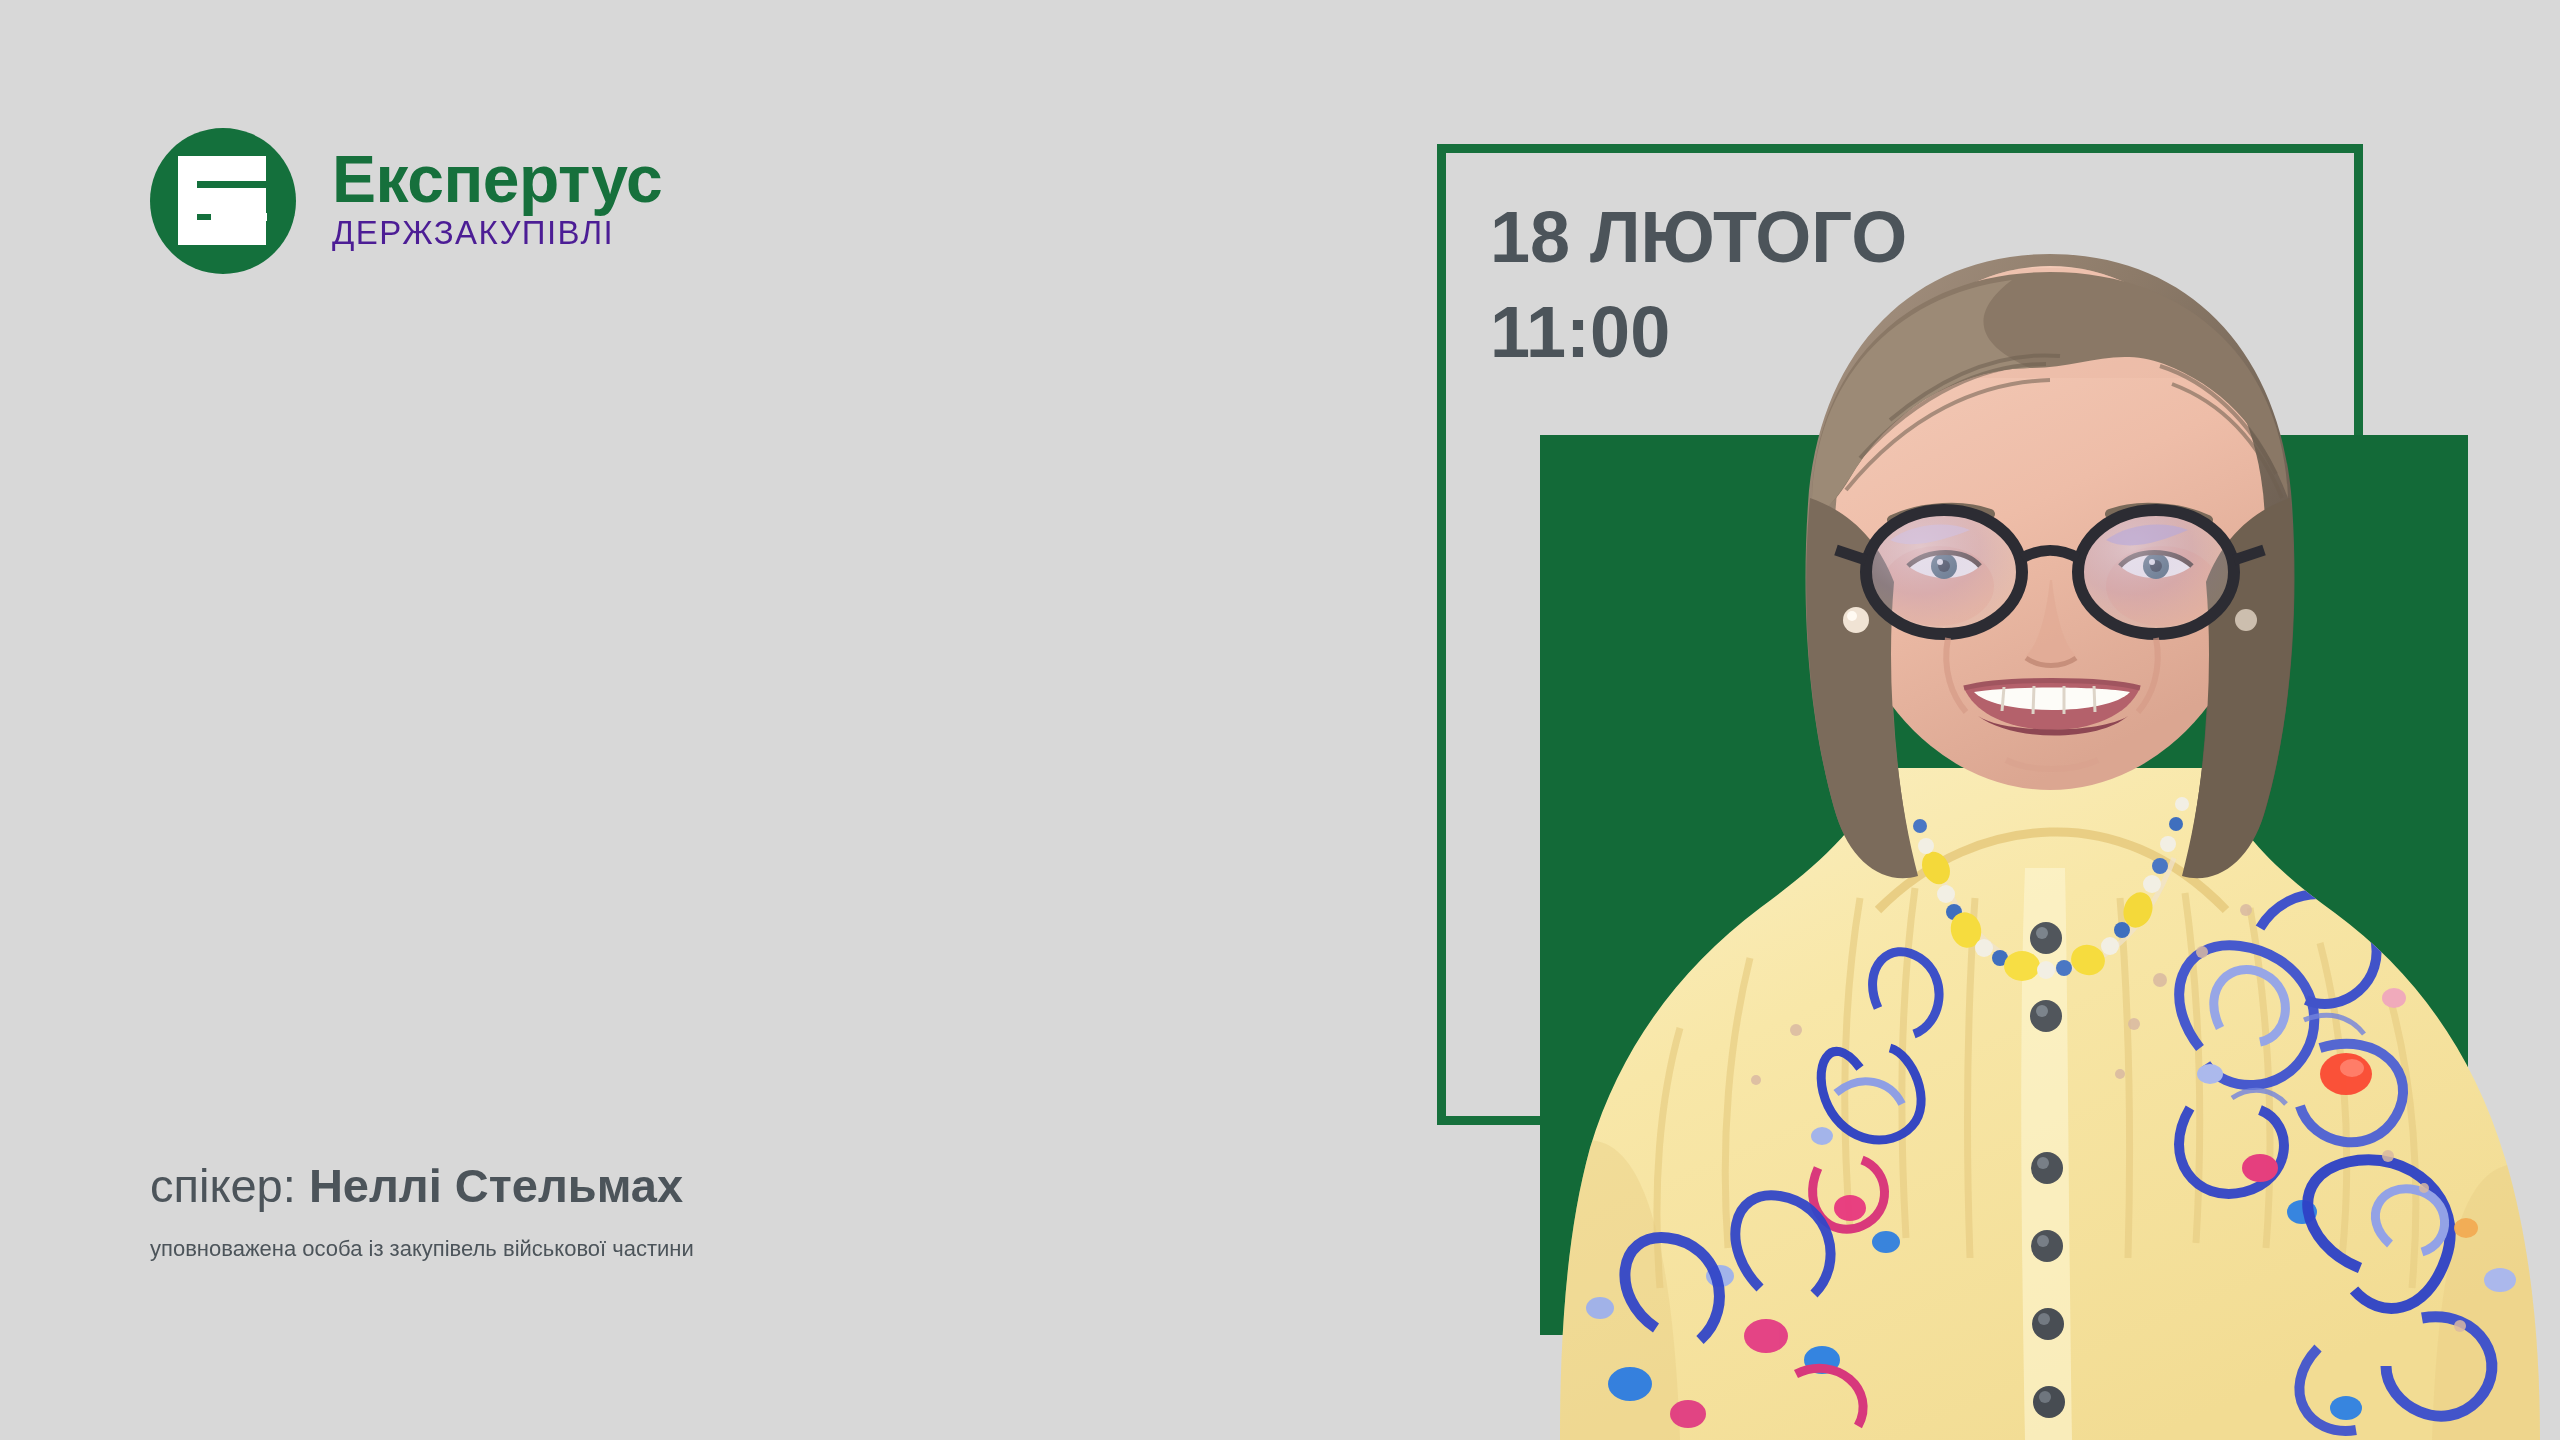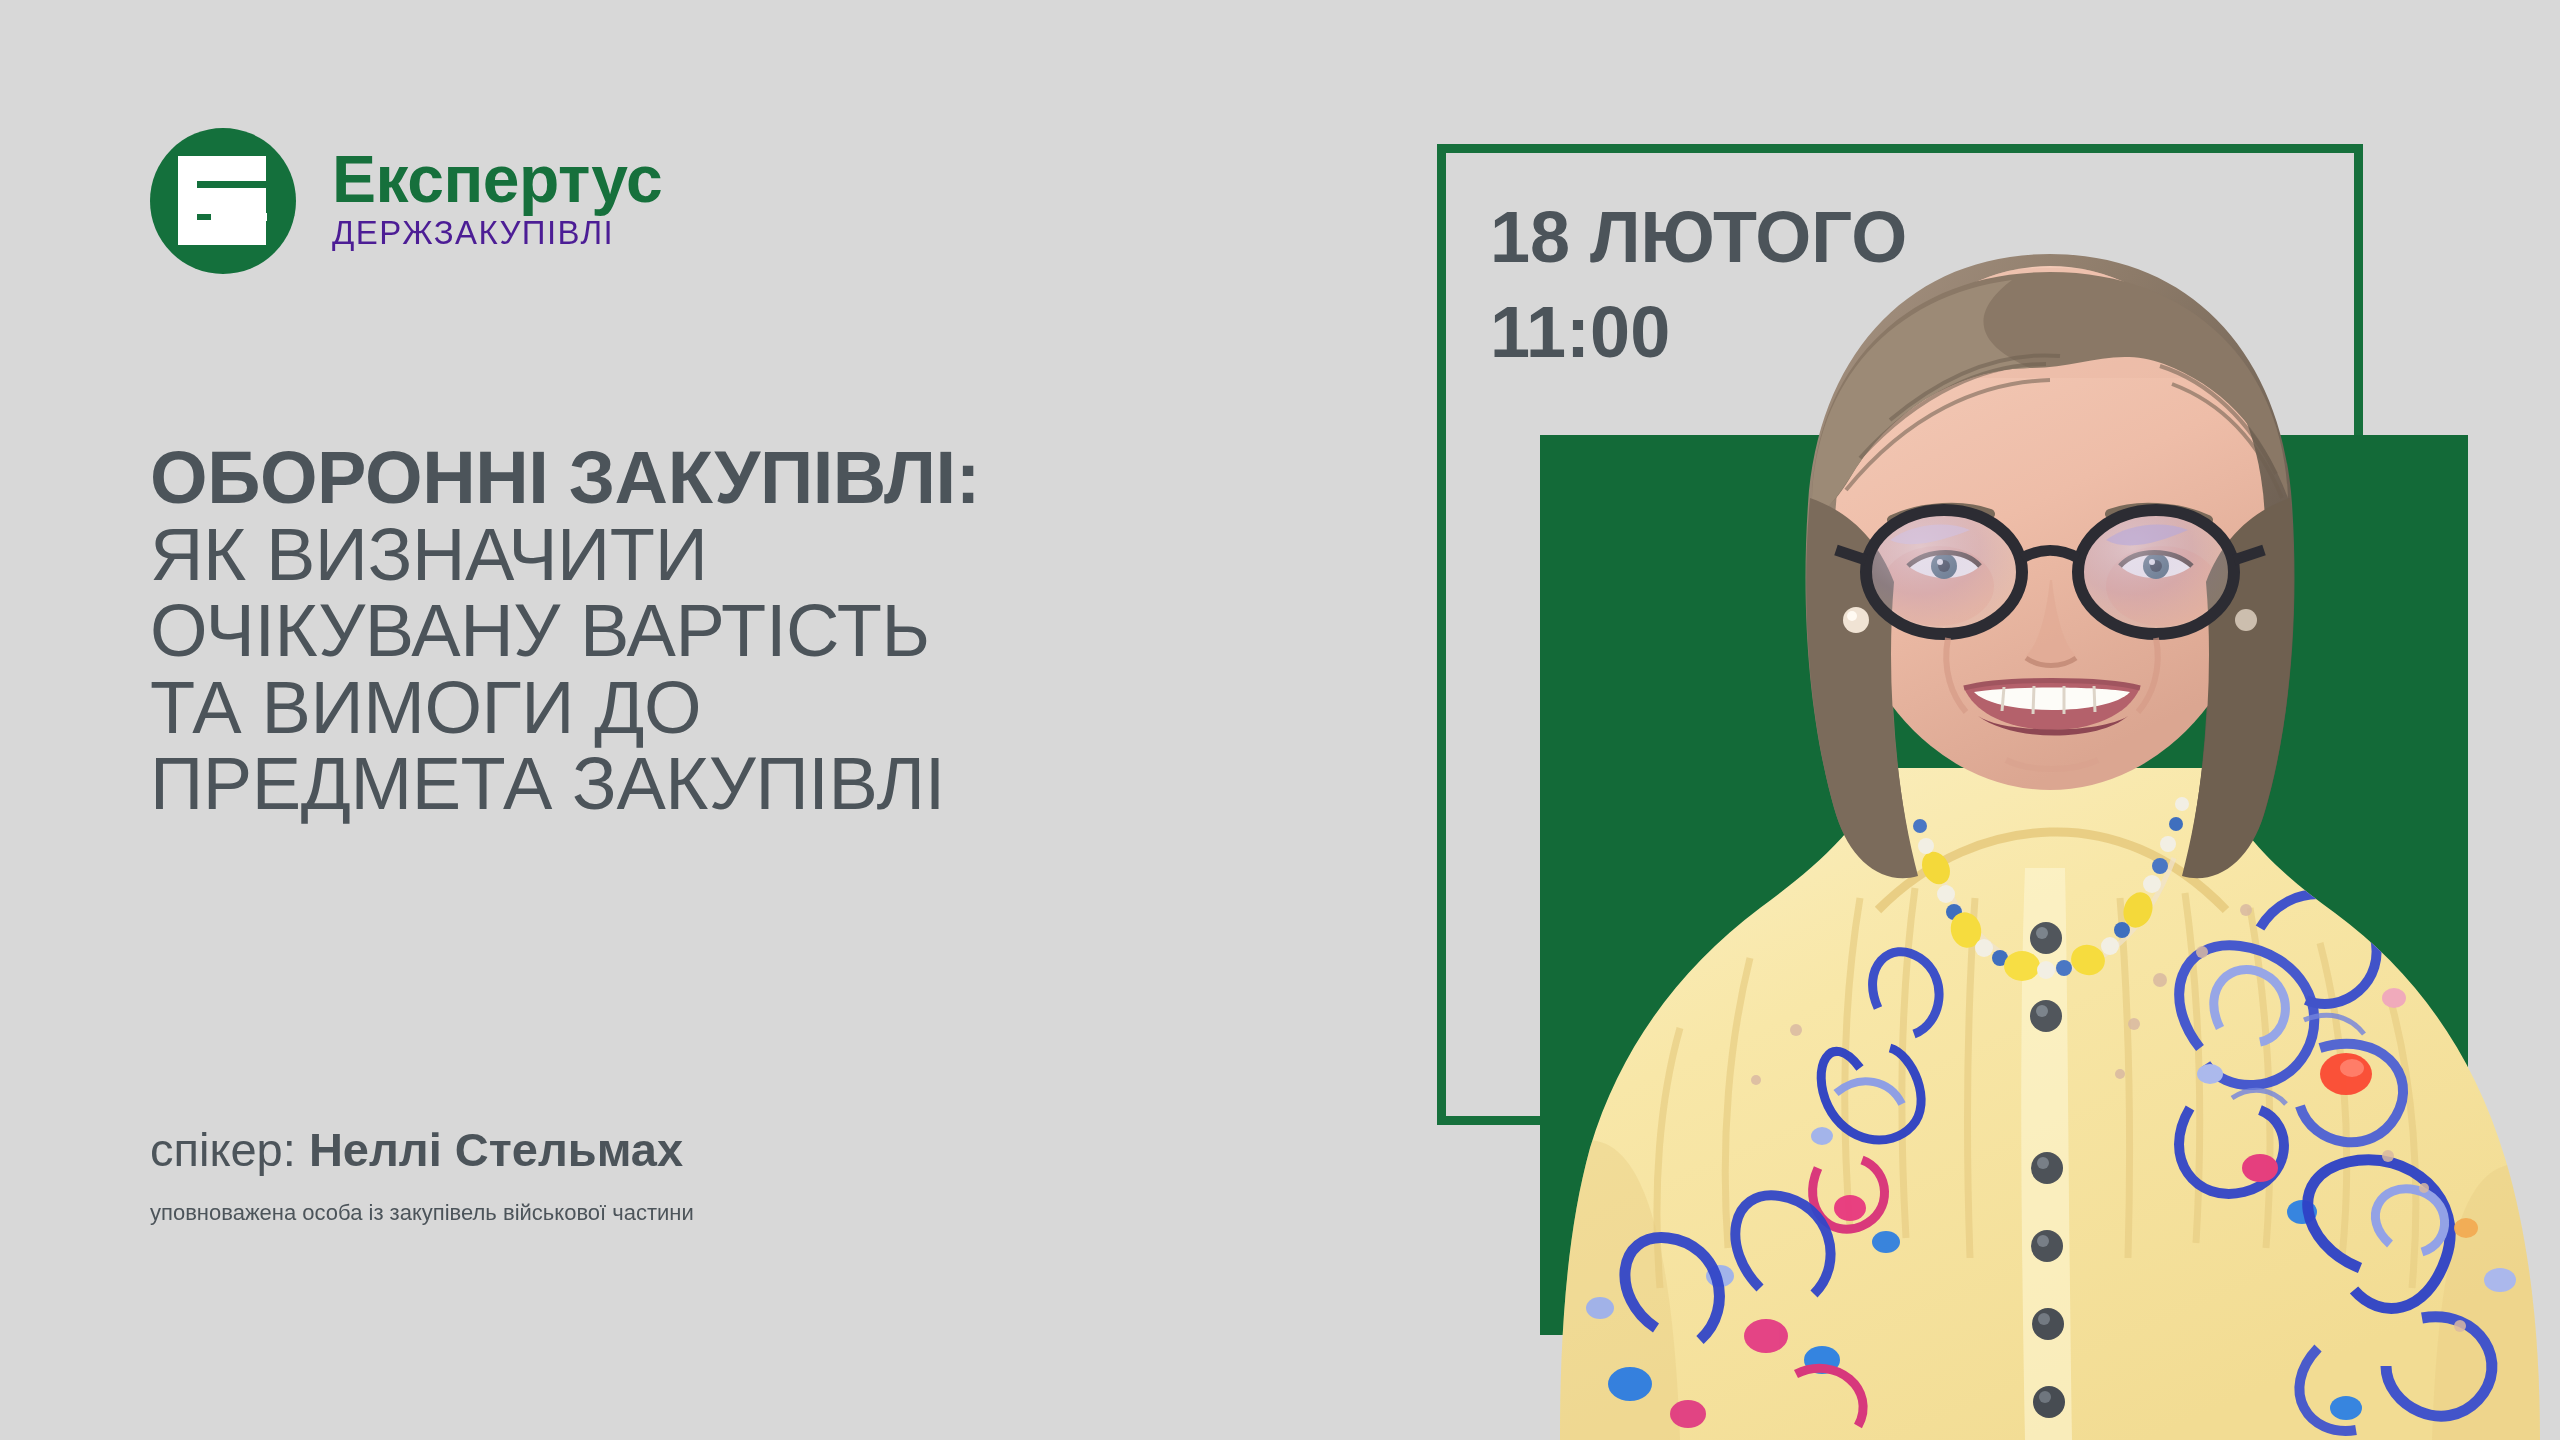--- a/index.html
+++ b/index.html
@@ -31,21 +31,21 @@
     letter-spacing:1.4px; line-height:1.1; margin-top:4px;
   }
 
   
   .headline { position:absolute; left:150px; top:440px; width:1180px; color:#4c545a; }
   .headline .hl-line { display:block; font-size:74px; line-height:1.035; letter-spacing:-0.4px; white-space:nowrap; }
   .headline .hl-line.bold { font-weight:bold; }
   .headline .hl-line.thin { font-weight:normal; }
 
   
-  .speaker { position:absolute; left:150px; top:1124px; color:#4c545a; }
+  .speaker { position:absolute; left:150px; top:1160px; color:#4c545a; }
   .speaker-line { font-size:47px; font-weight:normal; line-height:1.1; white-space:nowrap; }
   .speaker-line b { font-weight:bold; }
   .speaker-role { font-size:22px; font-weight:normal; color:#4c545a; margin-top:24px; white-space:nowrap; }
 
   
   .frame-outline {
     position:absolute; left:1437px; top:144px; width:926px; height:981px;
     border:9px solid #16703c; background:transparent; z-index:1;
   }
   .frame-fill {
@@ -70,27 +70,20 @@
       <i class="lm-vl"></i>
       <i class="lm-notch"></i>
       <i class="lm-notch2"></i>
     </div>
     <div class="logo-text">
       <div class="logo-title">Експертус</div>
       <div class="logo-sub">ДЕРЖЗАКУПІВЛІ</div>
     </div>
   </div>
 
-  <div class="headline">
-    <span class="hl-line bold">ОБОРОННІ ЗАКУПІВЛІ:</span>
-    <span class="hl-line thin">ЯК ВИЗНАЧИТИ</span>
-    <span class="hl-line thin">ОЧІКУВАНУ ВАРТІСТЬ</span>
-    <span class="hl-line thin">ТА ВИМОГИ ДО</span>
-    <span class="hl-line thin">ПРЕДМЕТА ЗАКУПІВЛІ</span>
-  </div>
 
   <div class="speaker">
     <div class="speaker-line">
       <span>спікер: </span><b>Неллі Стельмах</b>
     </div>
     <div class="speaker-role">уповноважена особа із закупівель військової частини</div>
   </div>
 
   <div class="frame-outline"></div>
   <div class="frame-fill"></div>

